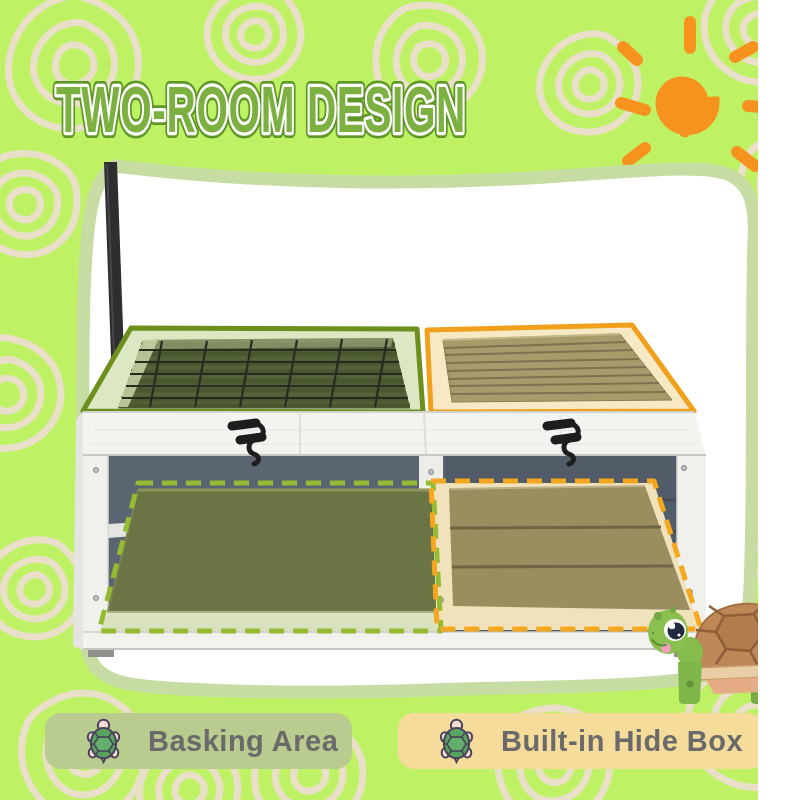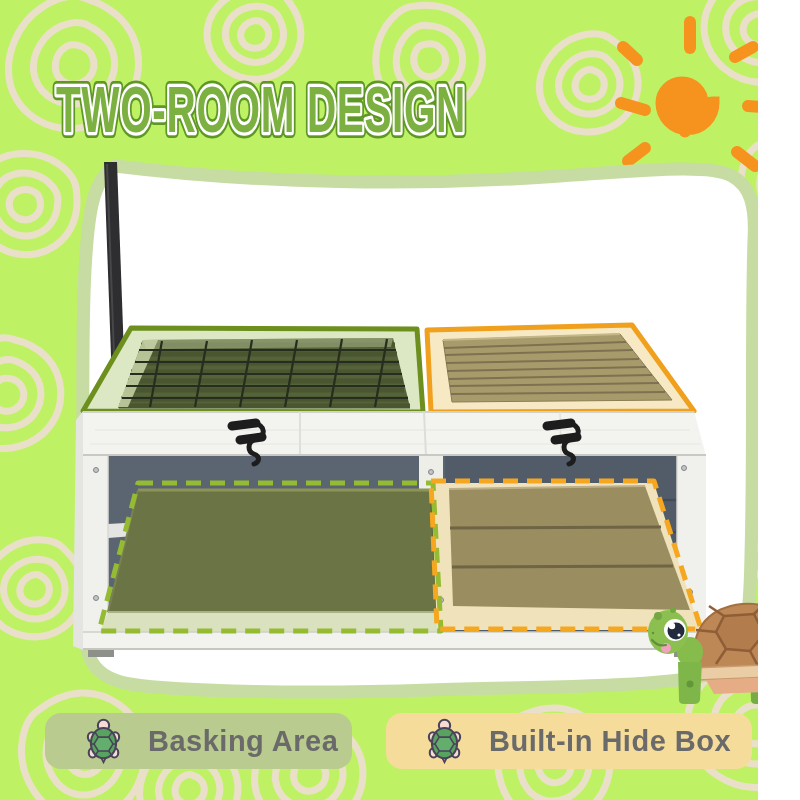--- a/index.html
+++ b/index.html
@@ -5,21 +5,21 @@
   html,body{margin:0;padding:0;}
   .canvas{position:relative;width:758px;height:800px;overflow:hidden;
           background:#bef264;font-family:"Liberation Sans",sans-serif;}
   .layer{position:absolute;left:0;top:0;width:800px;height:800px;pointer-events:none;}
   .title-svg{position:absolute;left:40px;top:70px;width:470px;height:92px;overflow:visible;}
   .title-text{font-family:"Liberation Sans",sans-serif;font-weight:bold;font-size:64px;
               letter-spacing:1px;paint-order:stroke fill;stroke-linejoin:round;}
   .pill{position:absolute;top:713px;height:56px;border-radius:16px;display:flex;
         align-items:center;padding-left:40px;gap:26px;box-sizing:border-box;}
   .pill-basking{left:45px;width:307px;background:#B9CB8F;}
-  .pill-hidebox{left:386px;width:366px;background:#F6DC9A;}
+  .pill-hidebox{left:398px;width:366px;background:#F6DC9A;}
   .pill-label{font-weight:bold;font-size:29px;color:#6A6A6A;letter-spacing:.5px;white-space:nowrap;}
   .pill-icon{width:37px;height:46px;flex:0 0 auto;}
 </style>
 </head>
 <body>
 
 <div class="canvas">
 
   <svg class="layer" viewBox="0 0 800 800">
     <defs>

